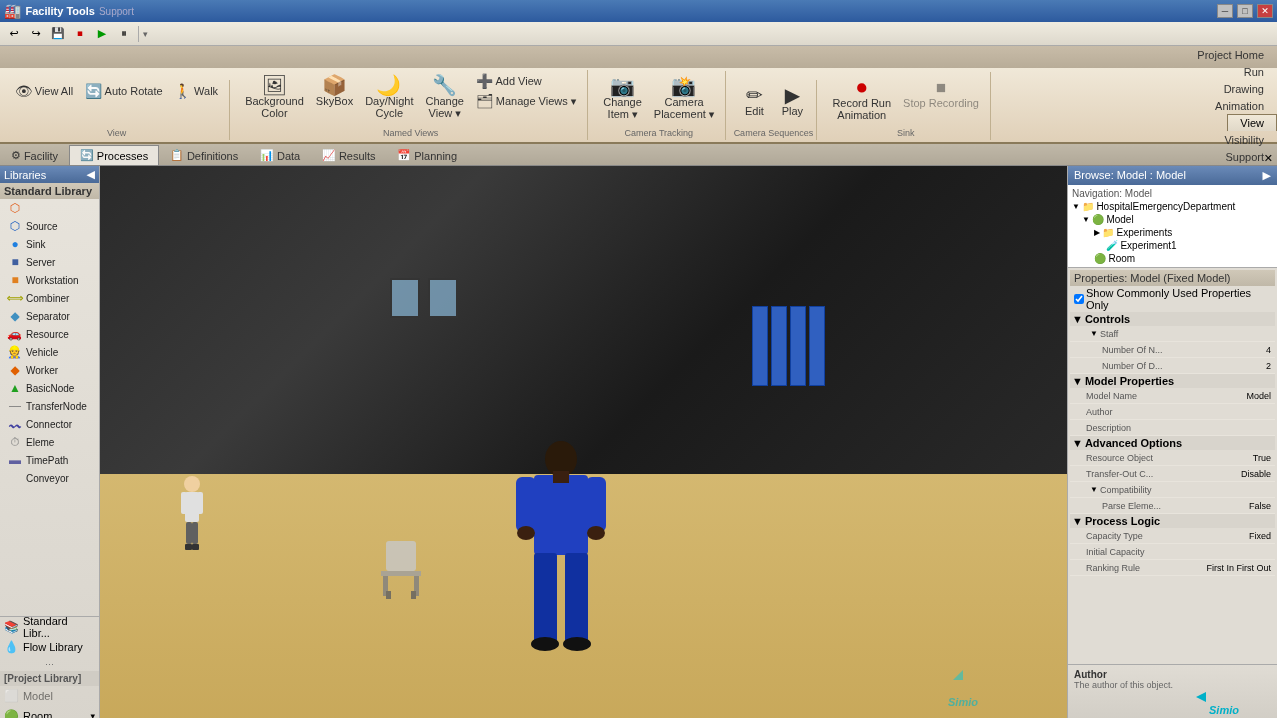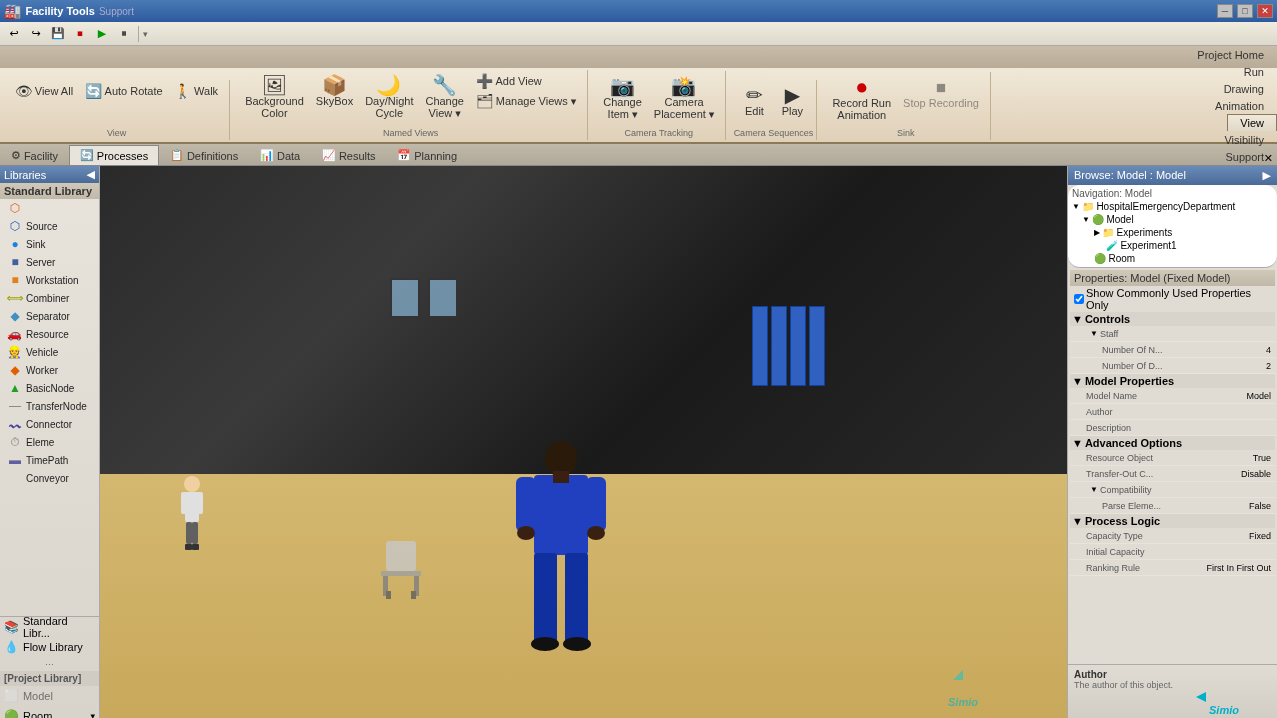--- a/index.html
+++ b/index.html
@@ -194,21 +194,20 @@
       color: white;
       padding: 3px 6px;
       display: flex;
       justify-content: space-between;
       align-items: flex-start;
     }
     .nav-tree {
       padding: 2px;
       background: white;
       border-bottom: 1px solid #aaa;
-      border-radius: 12px;
     }
     .nav-tree-title {
       font-size: 10px;
       color: #555;
       padding: 1px 2px;
     }
     .tree-item {
       display: flex;
       align-items: center;
       padding: 1px 2px;

